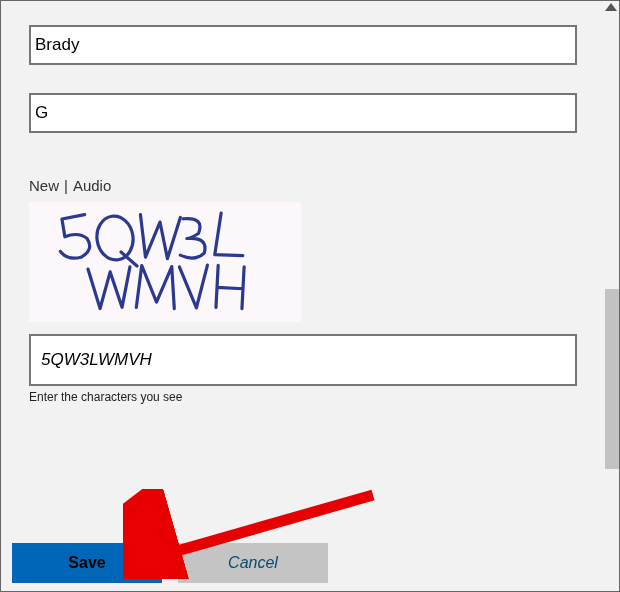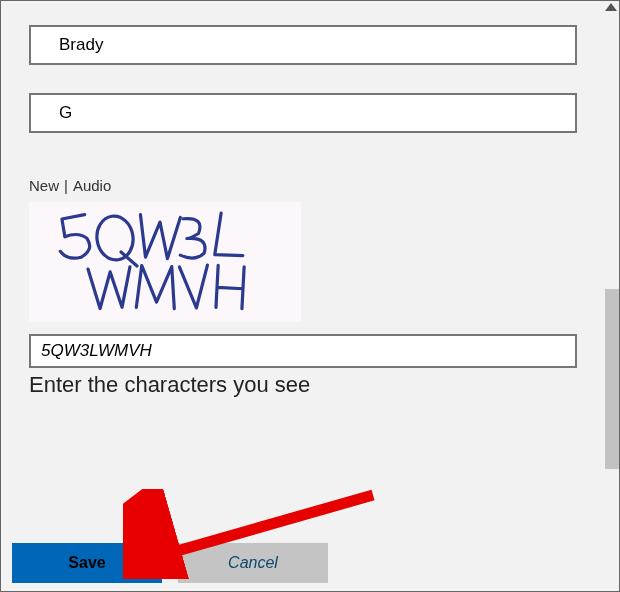--- a/index.html
+++ b/index.html
@@ -39,21 +39,21 @@
       font-size: 15px;
       color: #333;
       margin-bottom: 8px;
     }
     .text-input {
       width: 548px;
       height: 40px;
       border: 2px solid #767676;
       background: #fff;
       font-size: 17px;
-      padding: 0 28px;
+      padding: 0 4px;
       outline: none;
       display: block;
     }
     .group + .group { margin-top: 28px; }
     .captcha-group { margin-top: 44px; }
     .captcha-links {
       font-size: 15px;
       color: #333;
       margin-bottom: 8px;
       margin-top: 24px;
@@ -70,31 +70,31 @@
     .captcha-img {
       width: 272px;
       height: 120px;
       background: #fcf7fb;
       position: relative;
       margin-bottom: 12px;
     }
     .captcha-svg { width: 100%; height: 100%; }
     .captcha-input {
       width: 548px;
-      height: 34px;
+      height: 52px;
       border: 2px solid #767676;
       background: #fff;
       font-size: 17px;
       font-style: italic;
       padding: 0 10px;
       outline: none;
       display: block;
     }
     .hint {
-      font-size: 22px;
+      font-size: 12px;
       color: #222;
       margin-top: 4px;
     }
     .button-row {
       position: absolute;
       left: 11px;
       bottom: 8px;
       display: flex;
       gap: 16px;
     }

